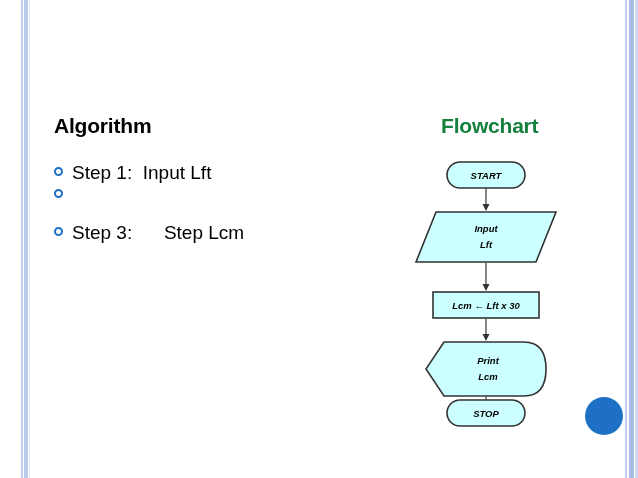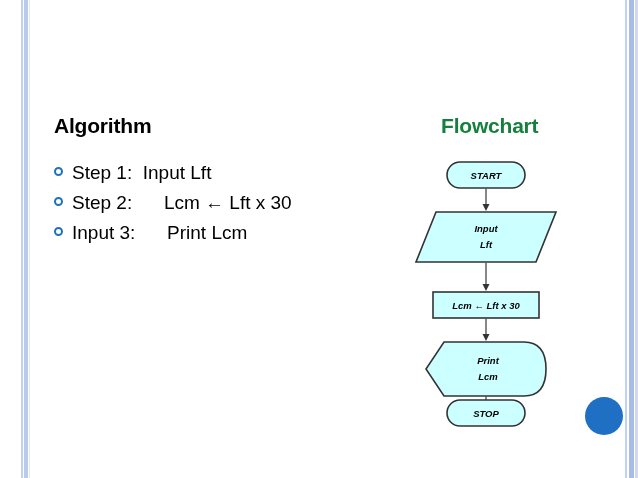--- a/index.html
+++ b/index.html
@@ -139,25 +139,24 @@
   <div class="algo-heading">Algorithm</div>
   <div class="flow-heading">Flowchart</div>
 
   <div class="algo-list">
     <div class="algo-item">
       <span class="bullet"></span>
       <span class="algo-label">Step 1:  Input Lft</span>
     </div>
     <div class="algo-item">
       <span class="bullet"></span>
-      <span class="algo-label">Step 2:      Lcm ← Lft x 30</span>
     </div>
     <div class="algo-item">
       <span class="bullet"></span>
-      <span class="algo-label">Input 3:      Print Lcm</span>
+      <span class="algo-label">Step 3:      Step Lcm</span>
     </div>
   </div>
 
   <div class="flowchart">
     <svg class="fc-svg" width="160" height="270" viewBox="0 0 160 270" xmlns="http://www.w3.org/2000/svg">
 
       <rect x="41" y="4" width="78" height="26" rx="13" ry="13" fill="#ccffff" stroke="#333333" stroke-width="1.6"></rect>
       <text class="fc-text" x="80" y="18">START</text>
 
       <line x1="80" y1="30" x2="80" y2="48" stroke="#555555" stroke-width="1.4"></line>

